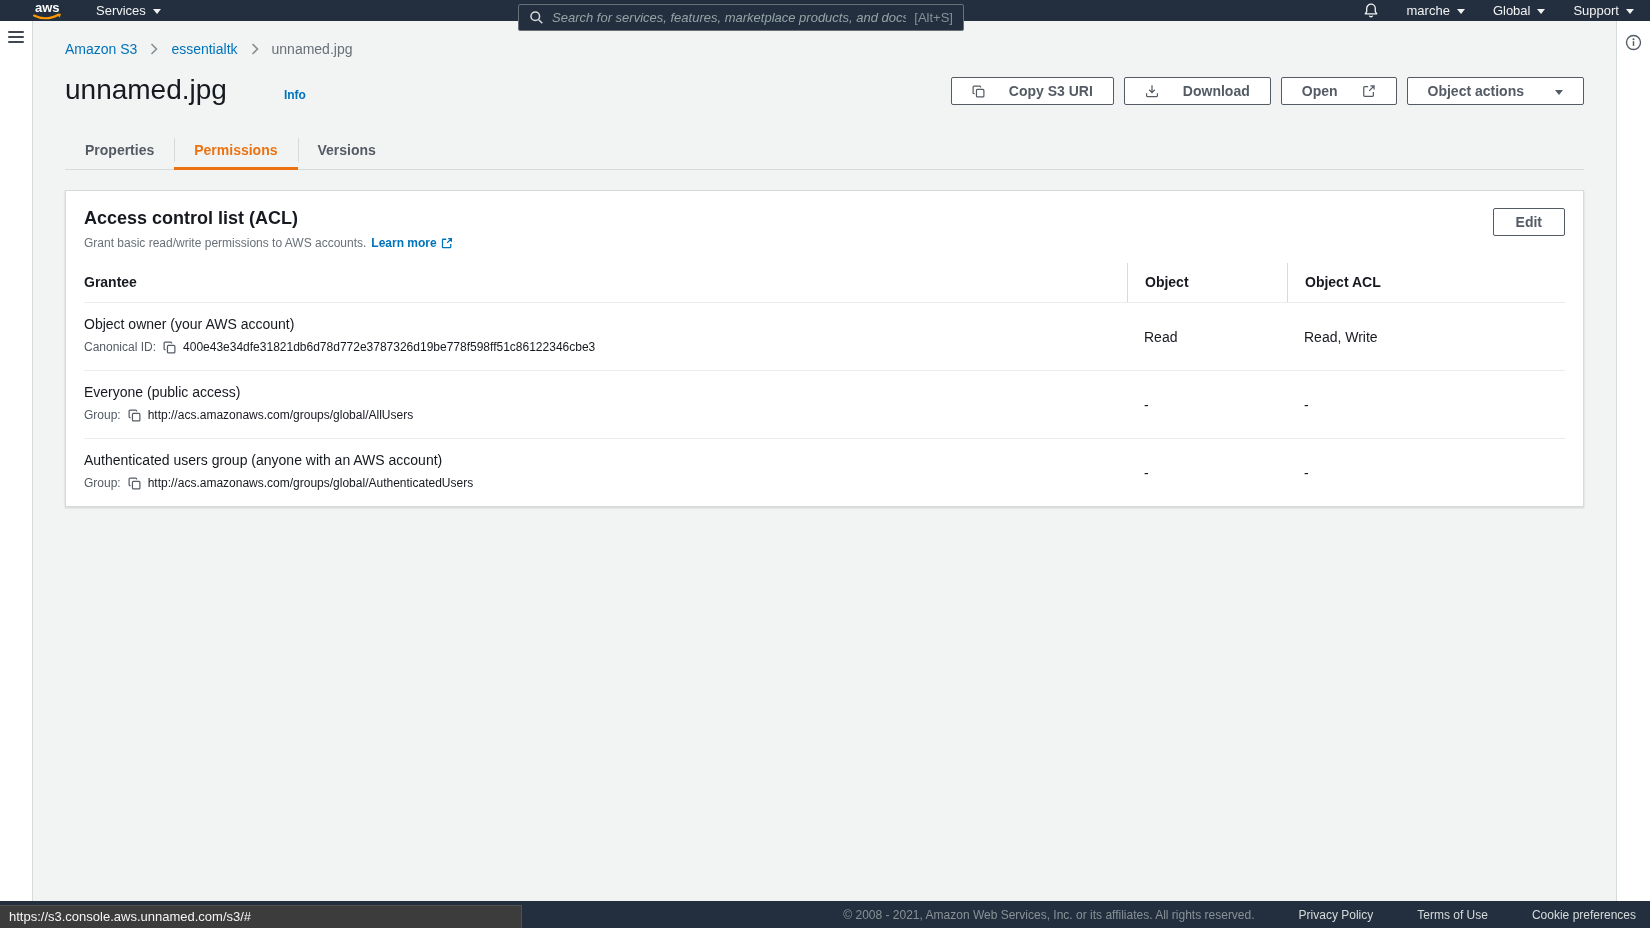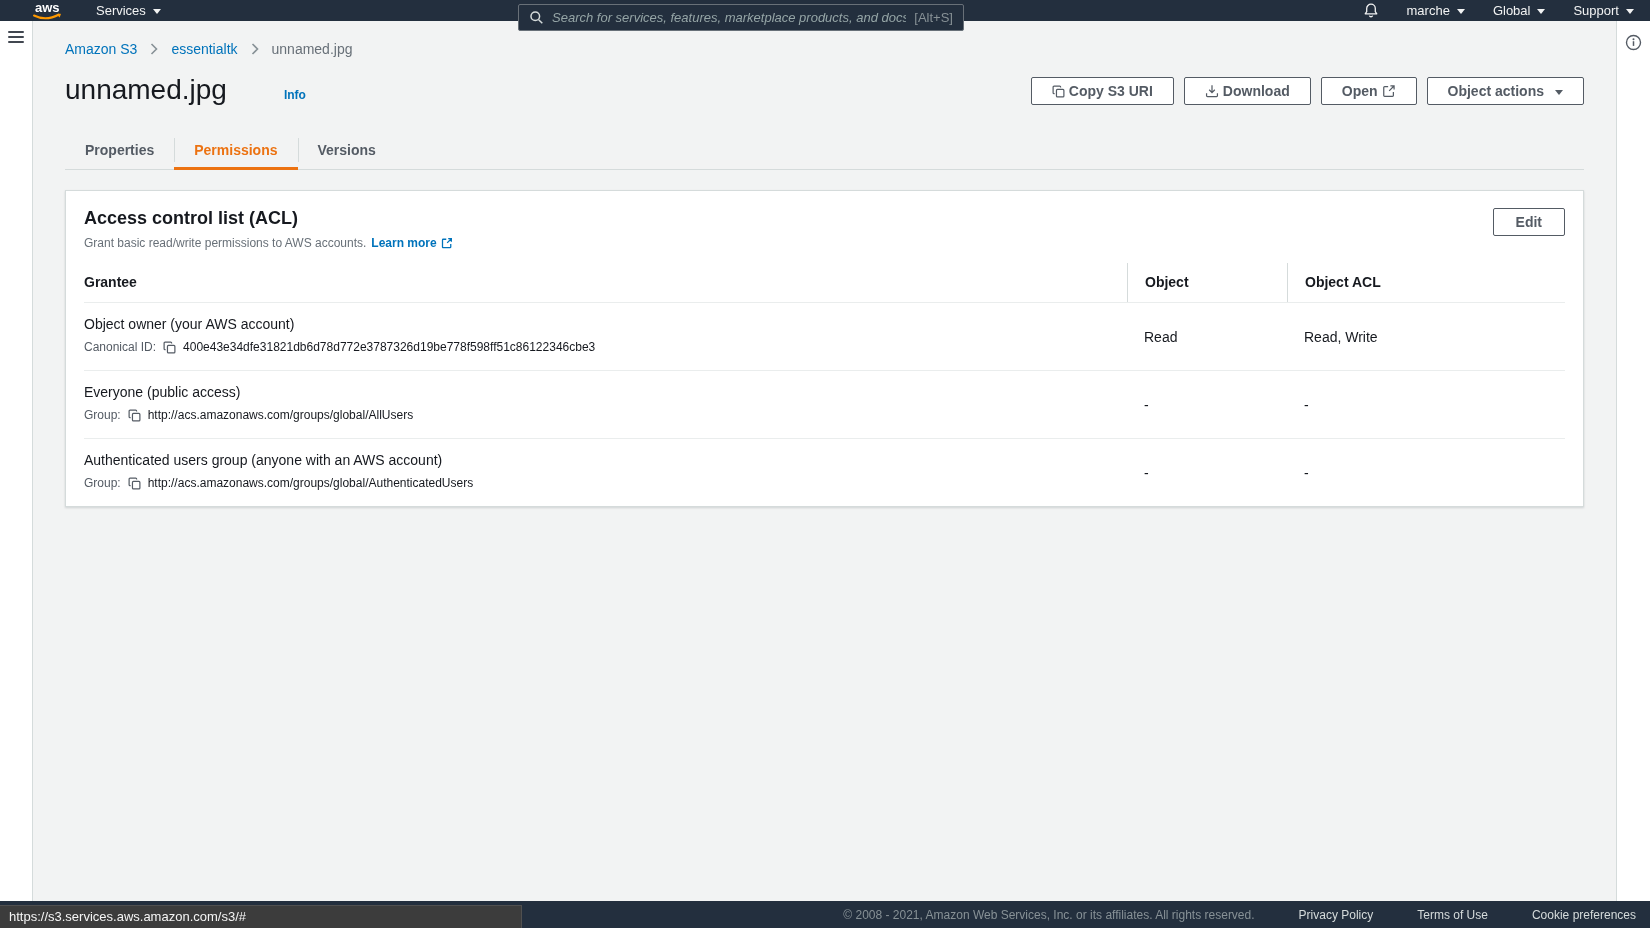--- a/index.html
+++ b/index.html
@@ -52,21 +52,21 @@
   .crumb-current { color:#687078; }
   .crumb-sep { display:inline-flex; }
 
   
   .title-row { display:flex; align-items:flex-start; justify-content:space-between; margin-top:17px; }
   .title-left { display:flex; align-items:baseline; }
   h1 { font-size:28px; font-weight:500; color:#16191f; }
   .info-link { margin-left:13px; font-size:12px; font-weight:700; color:#0073bb; cursor:pointer;padding-left:44px; }
   .action-buttons { display:flex; gap:10px; margin-top:3px; }
   .btn {
-    display:inline-flex; align-items:center; justify-content:center; gap:4px;
+    display:inline-flex; align-items:center; justify-content:center; gap:24px;
     background:#fff; border:1px solid #545b64; border-radius:2px;
     padding:5px 20px; font-size:14px; font-weight:700; color:#545b64;
     font-family:"Liberation Sans", sans-serif; cursor:pointer; white-space:nowrap;
   }
 
   
   .tabs { display:flex; margin-top:27px; border-bottom:1px solid #d5dbdb; }
   .tab { padding:9px 20px 11px; font-size:14px; font-weight:700; color:#545b64;
          cursor:pointer; position:relative; }
   .tab + .tab::before { content:""; position:absolute; left:0; top:5px; bottom:7px;
@@ -334,13 +334,13 @@
   </div>
 </div>
 
 <div class="footer">
   <span class="copyright">© 2008 - 2021, Amazon Web Services, Inc. or its affiliates. All rights reserved.</span>
   <span class="footer-link">Privacy Policy</span>
   <span class="footer-link">Terms of Use</span>
   <span class="footer-link">Cookie preferences</span>
 </div>
 
-<div class="status-tooltip">https://s3.services.aws.amazon.com/s3/#</div>
+<div class="status-tooltip">https://s3.console.aws.unnamed.com/s3/#</div>
 
 </body></html>

